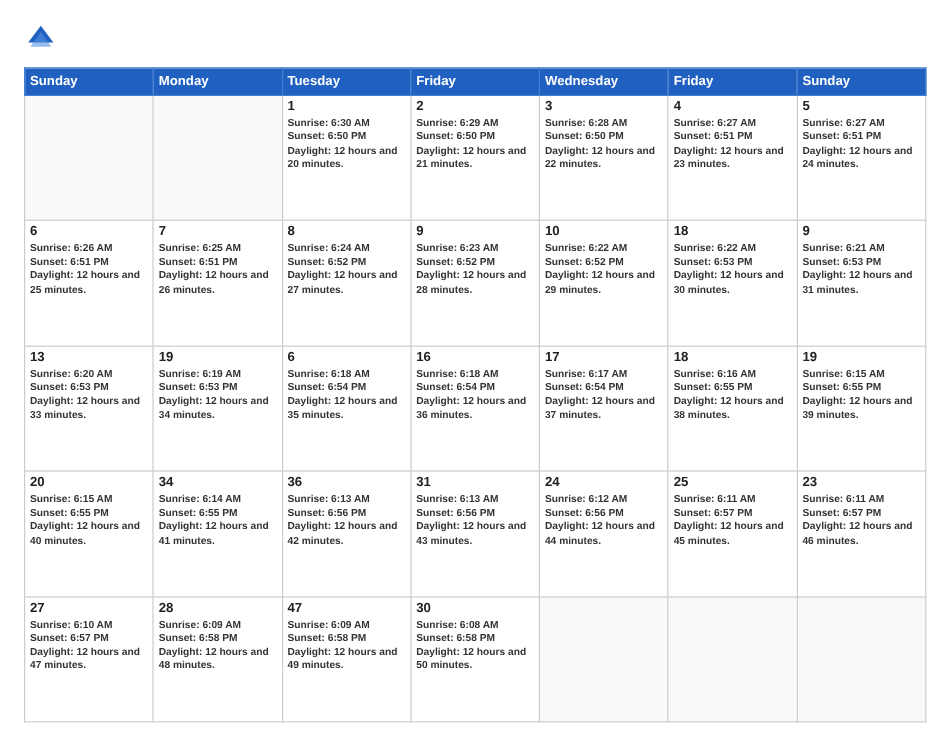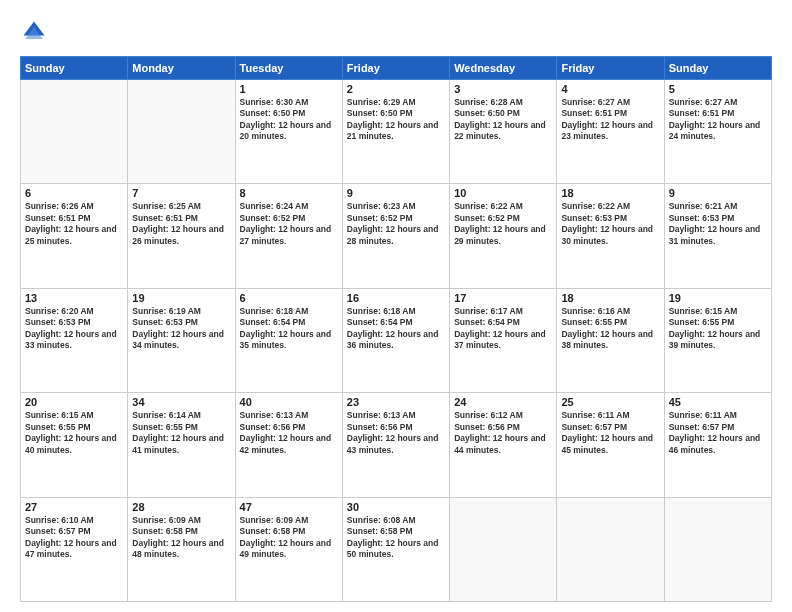--- a/index.html
+++ b/index.html
@@ -223,37 +223,37 @@
         <tr>
           <td>
             <span class="day-num">20</span>
             <div class="day-info">Sunrise: 6:15 AM<br>Sunset: 6:55 PM<br>Daylight: 12 hours and 40 minutes.</div>
           </td>
           <td>
             <span class="day-num">34</span>
             <div class="day-info">Sunrise: 6:14 AM<br>Sunset: 6:55 PM<br>Daylight: 12 hours and 41 minutes.</div>
           </td>
           <td>
-            <span class="day-num">40</span>
+            <span class="day-num">36</span>
             <div class="day-info">Sunrise: 6:13 AM<br>Sunset: 6:56 PM<br>Daylight: 12 hours and 42 minutes.</div>
           </td>
           <td>
-            <span class="day-num">23</span>
+            <span class="day-num">31</span>
             <div class="day-info">Sunrise: 6:13 AM<br>Sunset: 6:56 PM<br>Daylight: 12 hours and 43 minutes.</div>
           </td>
           <td>
             <span class="day-num">24</span>
             <div class="day-info">Sunrise: 6:12 AM<br>Sunset: 6:56 PM<br>Daylight: 12 hours and 44 minutes.</div>
           </td>
           <td>
             <span class="day-num">25</span>
             <div class="day-info">Sunrise: 6:11 AM<br>Sunset: 6:57 PM<br>Daylight: 12 hours and 45 minutes.</div>
           </td>
           <td>
-            <span class="day-num">45</span>
+            <span class="day-num">23</span>
             <div class="day-info">Sunrise: 6:11 AM<br>Sunset: 6:57 PM<br>Daylight: 12 hours and 46 minutes.</div>
           </td>
         </tr>
         <tr>
           <td>
             <span class="day-num">27</span>
             <div class="day-info">Sunrise: 6:10 AM<br>Sunset: 6:57 PM<br>Daylight: 12 hours and 47 minutes.</div>
           </td>
           <td>
             <span class="day-num">28</span>

